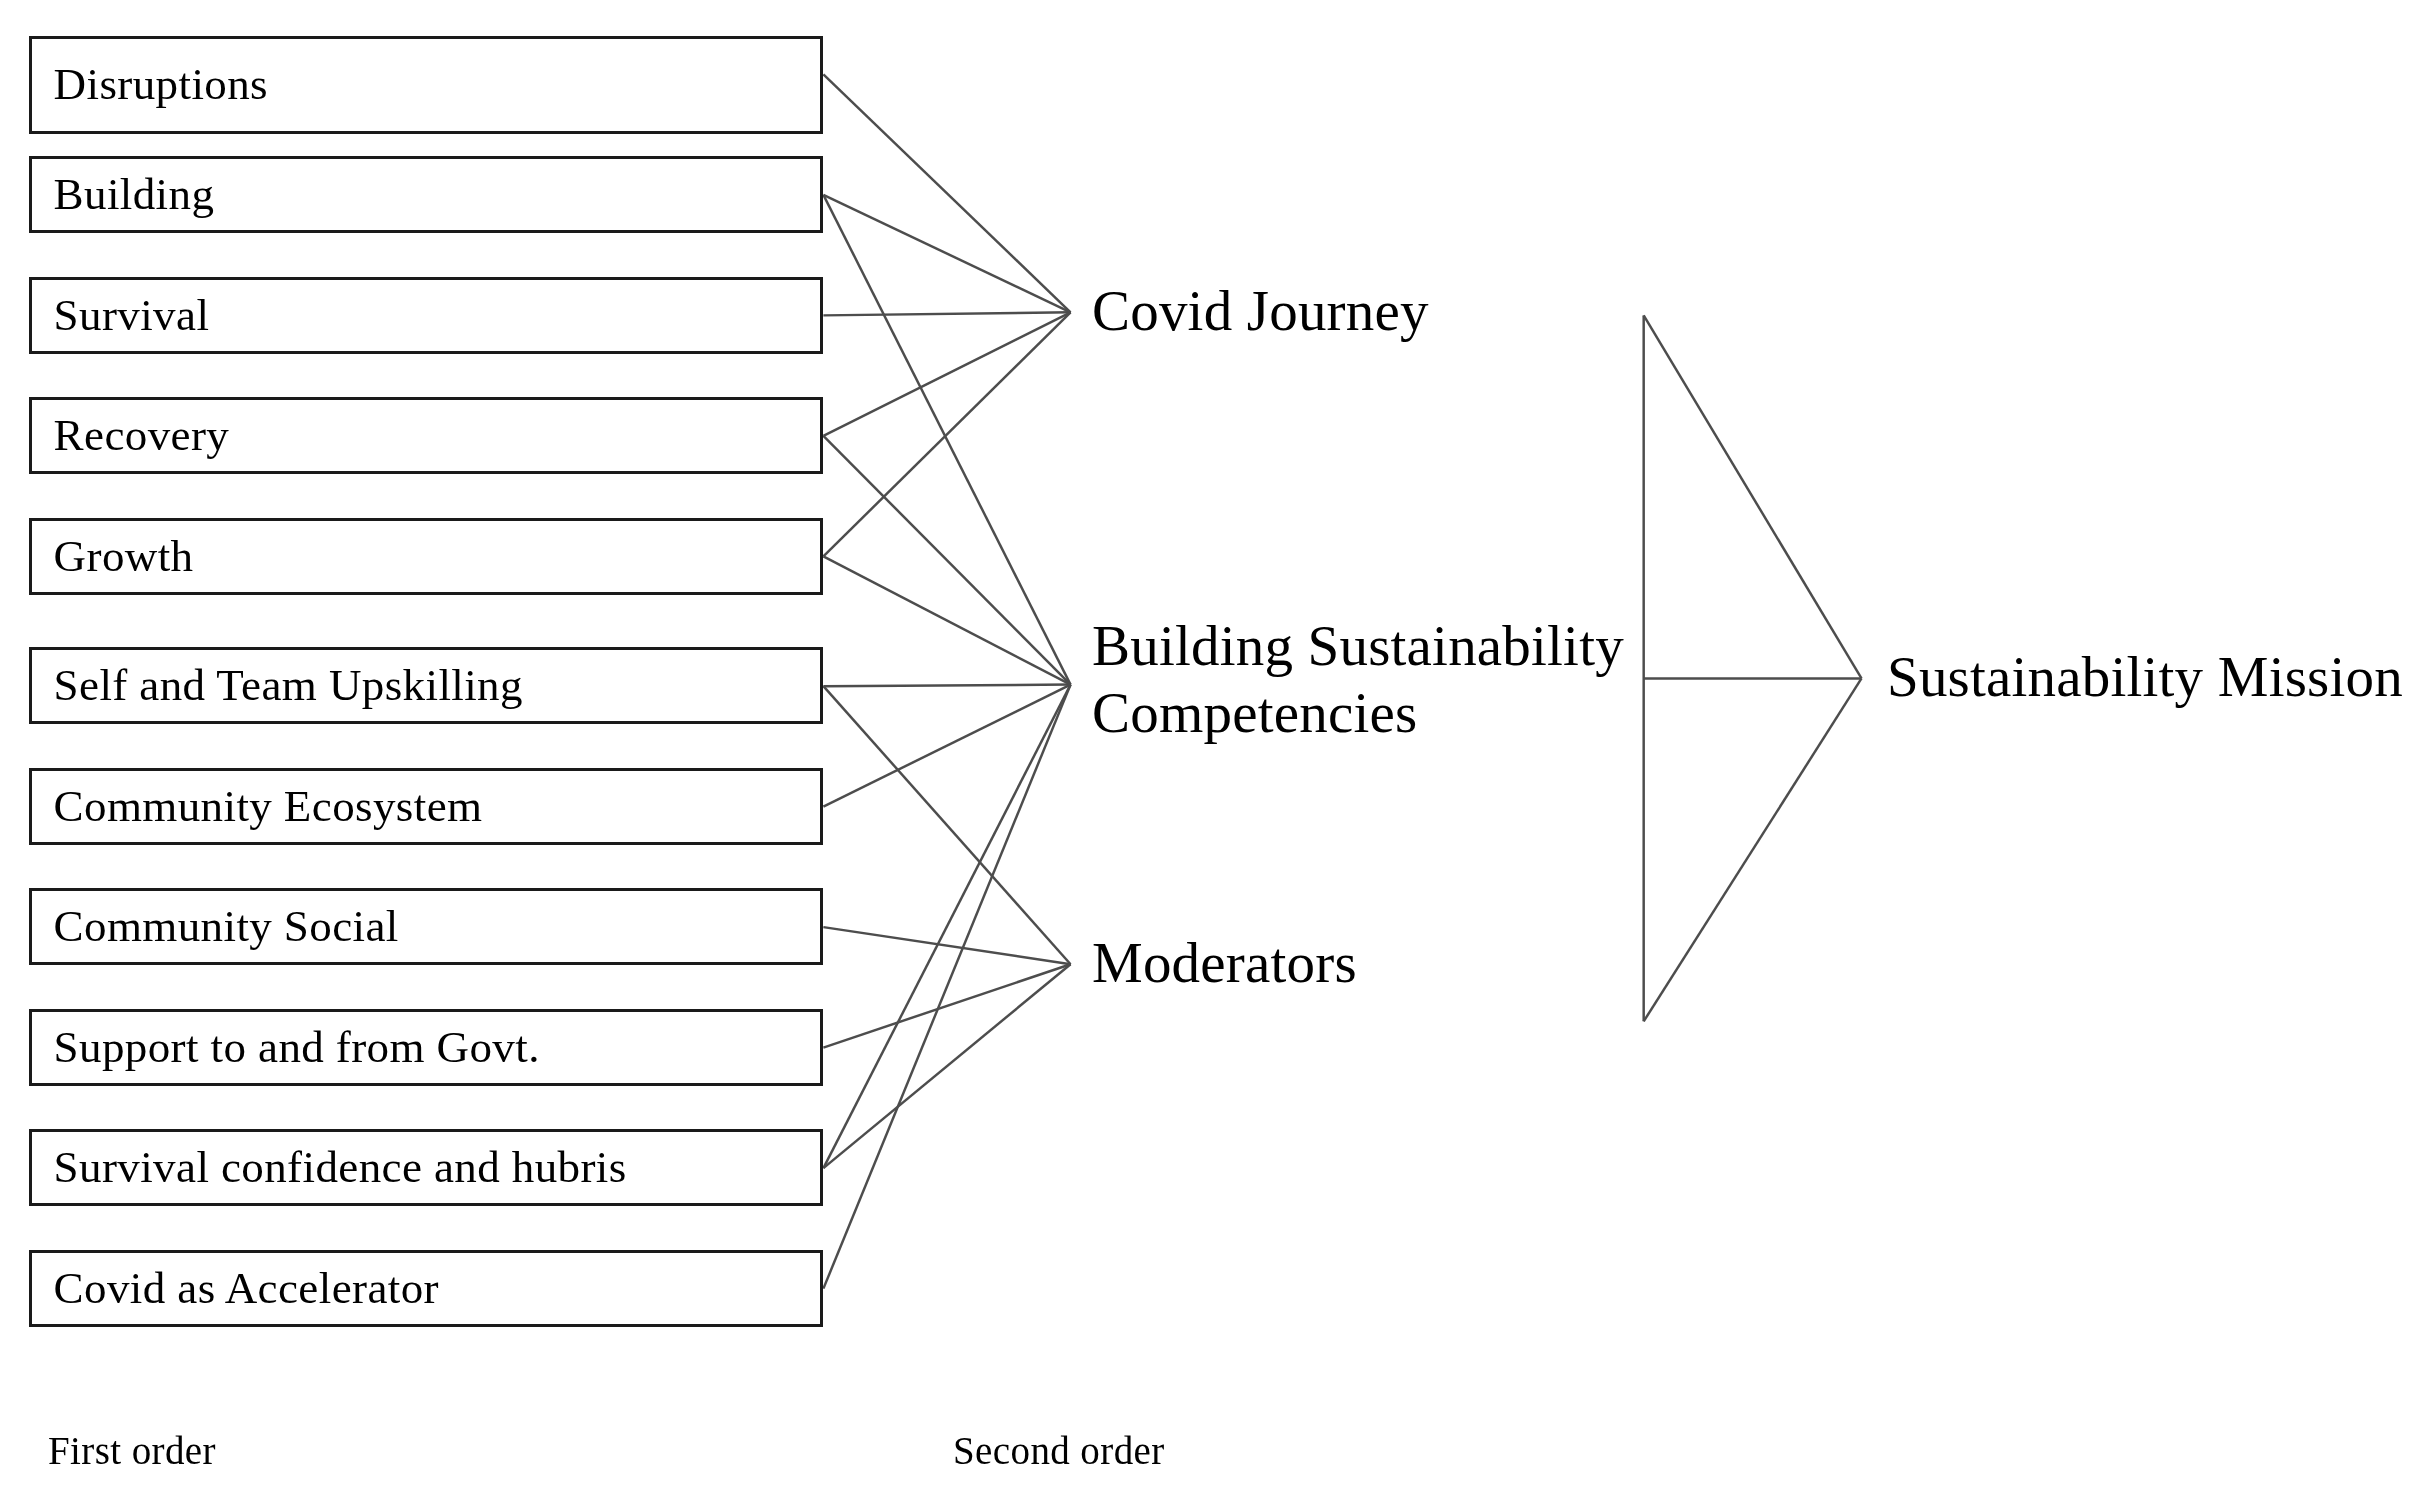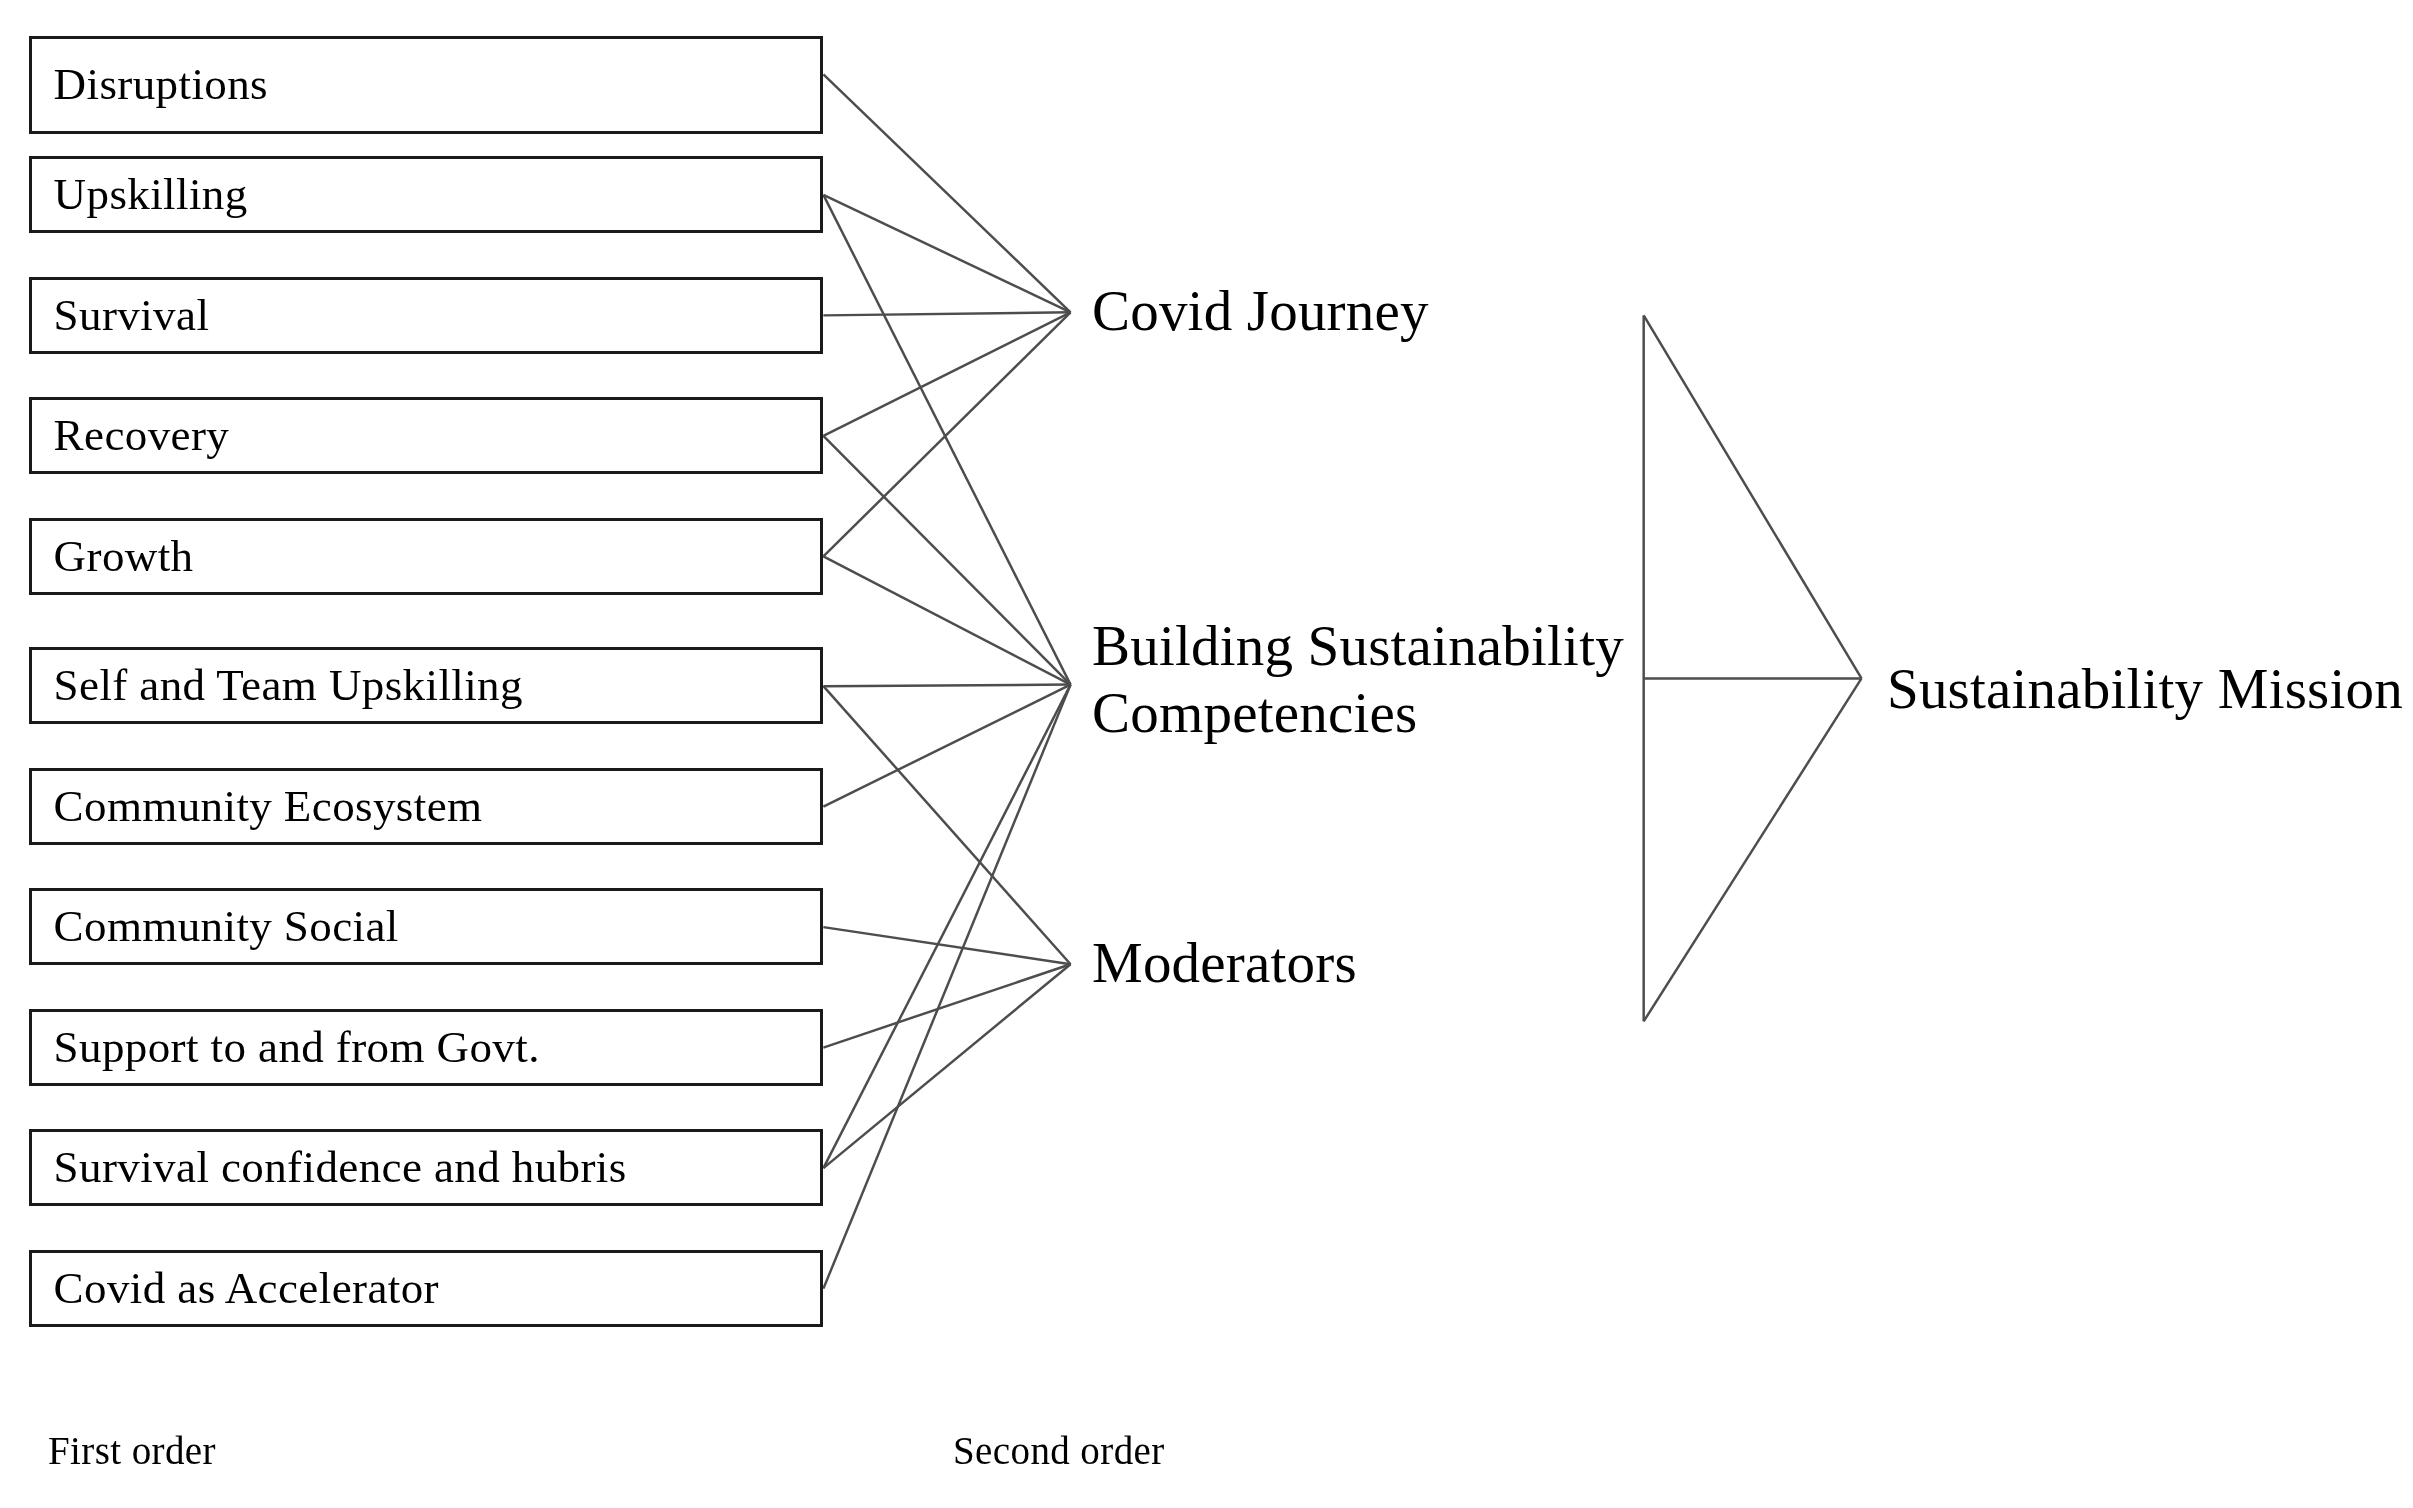--- a/index.html
+++ b/index.html
@@ -48,21 +48,20 @@
     letter-spacing: 0.2px;
     font-family: Liberation Serif, serif;
   }
   .mission-label {
     position: absolute;
     font-size: 57px;
     line-height: 1.18;
     color: #000000;
     white-space: nowrap;
     letter-spacing: 0.2px;
-    margin-top: 12px;
   }
   .order-caption {
     position: absolute;
     font-size: 39px;
     color: #000000;
     white-space: nowrap;
     letter-spacing: 0.4px;
   }
 </style>
 </head>
@@ -96,21 +95,21 @@
       <line x1="2128" y1="408" x2="2410" y2="878"></line>
       <line x1="2128" y1="1322" x2="2410" y2="878"></line>
       <line x1="2128" y1="878" x2="2410" y2="878"></line>
     </g>
   </svg>
 
   <div class="first-order-box" style="left:29px; top:36px; width:794px; height:98px;">
     <span class="first-order-label">Disruptions</span>
   </div>
   <div class="first-order-box" style="left:29px; top:156px; width:794px; height:77px;">
-    <span class="first-order-label">Upskilling</span>
+    <span class="first-order-label">Building</span>
   </div>
   <div class="first-order-box" style="left:29px; top:277px; width:794px; height:77px;">
     <span class="first-order-label">Survival</span>
   </div>
   <div class="first-order-box" style="left:29px; top:397px; width:794px; height:77px;">
     <span class="first-order-label">Recovery</span>
   </div>
   <div class="first-order-box" style="left:29px; top:518px; width:794px; height:77px;">
     <span class="first-order-label">Growth</span>
   </div>

